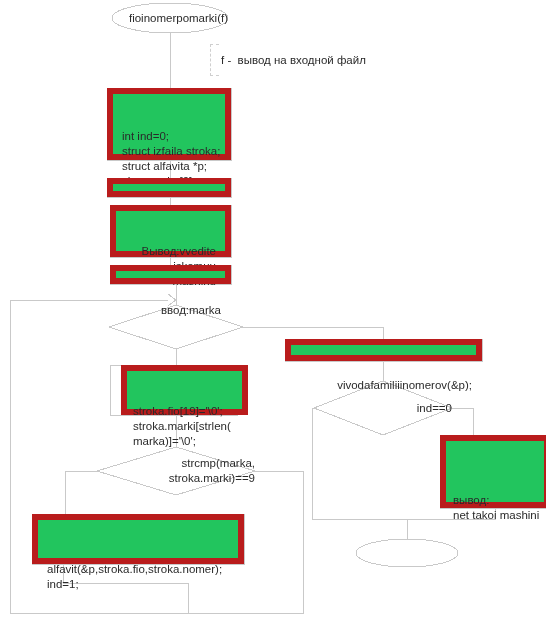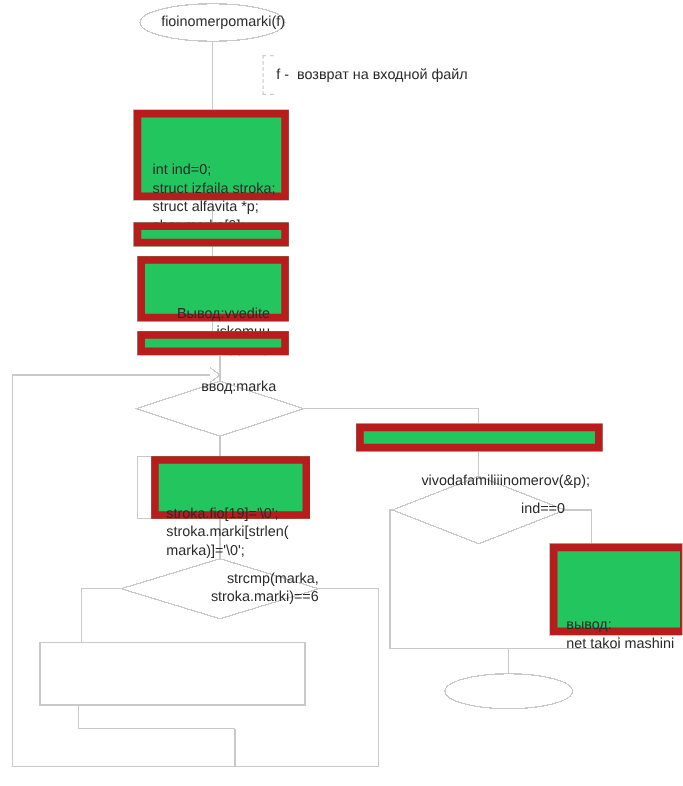--- a/index.html
+++ b/index.html
@@ -150,21 +150,21 @@
       <ellipse cx="407" cy="553" rx="51" ry="14" fill="#ffffff" stroke="#c9c9c9"></ellipse>
     </g>
   </svg>
 
   <div class="term" style="left:112px; top:3px; width:116px; height:30px;">
     <div class="term-label">fioinomerpomarki(f)</div>
   </div>
 
   <div class="comment" style="left:210px; top:44px; width:200px; height:32px;">
     <span class="comment-bracket"></span>
-    <span>f -  возврат на входной файл</span>
+    <span>f -  вывод на входной файл</span>
   </div>
 
   <div class="node proc" style="left:107px; top:88px; width:124px; height:72px;">
     <div class="proc-inner">int ind=0;
 struct izfaila stroka;
 struct alfavita *p;
 char marka[9];</div>
   </div>
 
   <div class="node proc" style="left:107px; top:178px; width:124px; height:19px;">
@@ -183,23 +183,27 @@
 
 
   <div class="node proc" style="left:110px; top:365px; width:127px; height:50px;margin-left:11px;">
     <div class="proc-inner" style="padding:3px 6px;">stroka.fio[19]='\0';
 stroka.marki[strlen(
 marka)]='\0';</div>
   </div>
 
   <div class="decision" style="left:97px; top:447px; width:158px; height:48px;">
     <div class="dec-label">strcmp(marka,
-stroka.marki)==6</div>
-  </div>
-
+stroka.marki)==9</div>
+  </div>
+
+  <div class="node proc" style="left:32px; top:514px; width:212px; height:50px;">
+    <div class="proc-inner" style="padding:12px 9px;">alfavit(&amp;p,stroka.fio,stroka.nomer);
+ind=1;</div>
+  </div>
 
   <div class="node proc" style="left:285px; top:339px; width:197px; height:22px;">
     <div class="proc-inner center-text" style="padding:3px 4px;">vivodafamiliiinomerov(&amp;p);</div>
   </div>
 
   <div class="decision" style="left:314px; top:381px; width:138px; height:54px;">
     <div class="dec-label">ind==0</div>
   </div>
 
   <div class="node proc" style="left:440px; top:435px; width:110px; height:73px;">

